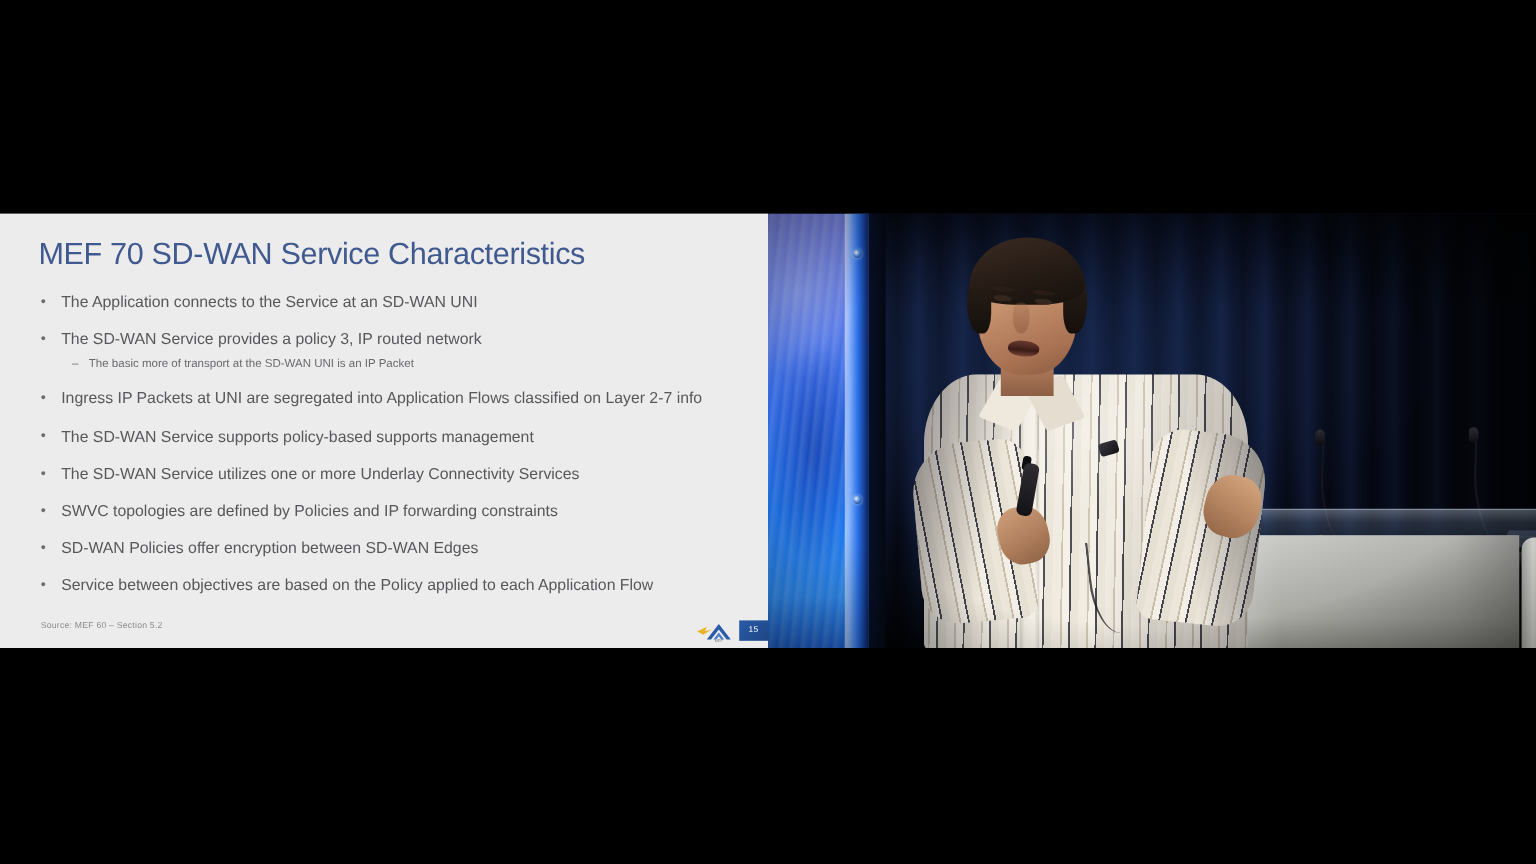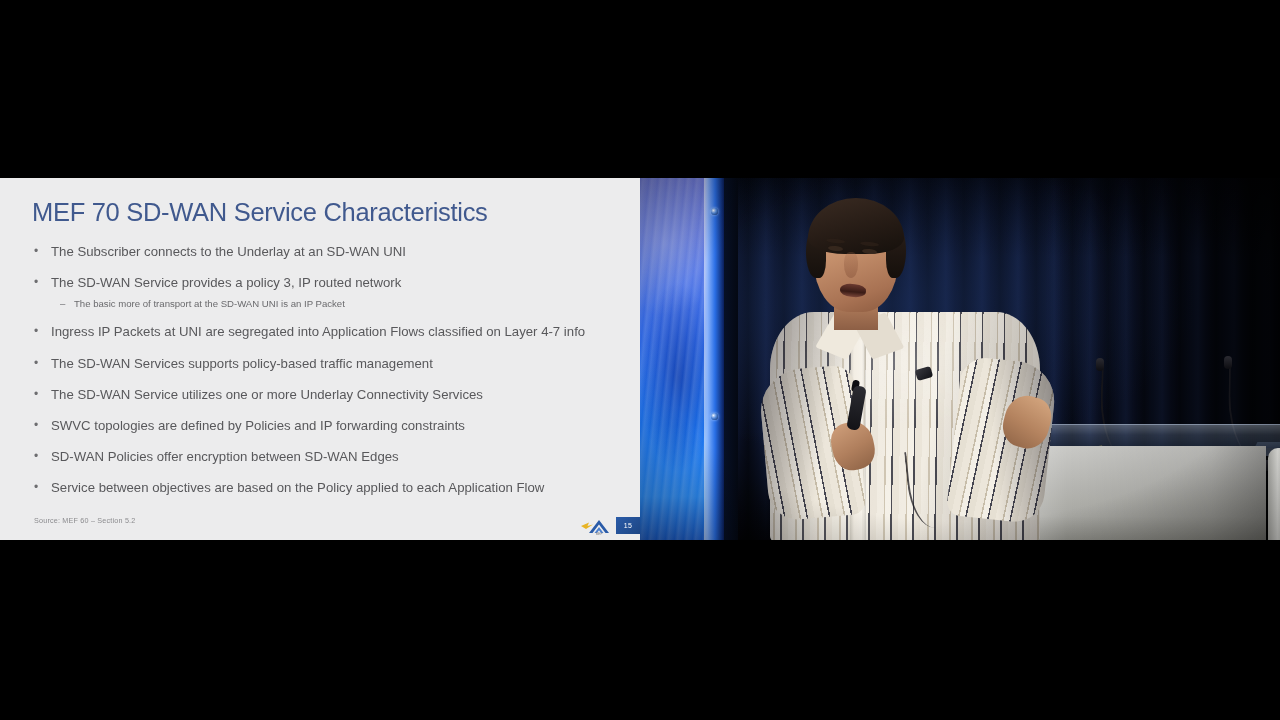--- a/index.html
+++ b/index.html
@@ -591,37 +591,37 @@
 
 <div id="stage">
 
   <div id="slide-panel">
 
     <div id="slide-title">MEF 70 SD-WAN Service Characteristics</div>
 
     <div id="bullet-list">
         <div class="bullet-row lvl1">
           <span class="bullet-mark">•</span>
-          <span class="bullet-text">The Subscriber connects to the Underlay at an SD-WAN UNI</span>
+          <span class="bullet-text">The Application connects to the Service at an SD-WAN UNI</span>
         </div>
         <div class="bullet-row lvl1">
           <span class="bullet-mark">•</span>
           <span class="bullet-text">The SD-WAN Service provides a policy 3, IP routed network</span>
         </div>
         <div class="bullet-row lvl2">
           <span class="bullet-mark">–</span>
           <span class="bullet-text">The basic more of transport at the SD-WAN UNI is an IP Packet</span>
         </div>
         <div class="bullet-row lvl1">
           <span class="bullet-mark">•</span>
-          <span class="bullet-text">Ingress IP Packets at UNI are segregated into Application Flows classified on Layer 4-7 info</span>
+          <span class="bullet-text">Ingress IP Packets at UNI are segregated into Application Flows classified on Layer 2-7 info</span>
         </div>
         <div class="bullet-row lvl1">
           <span class="bullet-mark">•</span>
-          <span class="bullet-text">The SD-WAN Services supports policy-based traffic management</span>
+          <span class="bullet-text">The SD-WAN Service supports policy-based supports management</span>
         </div>
         <div class="bullet-row lvl1">
           <span class="bullet-mark">•</span>
           <span class="bullet-text">The SD-WAN Service utilizes one or more Underlay Connectivity Services</span>
         </div>
         <div class="bullet-row lvl1">
           <span class="bullet-mark">•</span>
           <span class="bullet-text">SWVC topologies are defined by Policies and IP forwarding constraints</span>
         </div>
         <div class="bullet-row lvl1">

